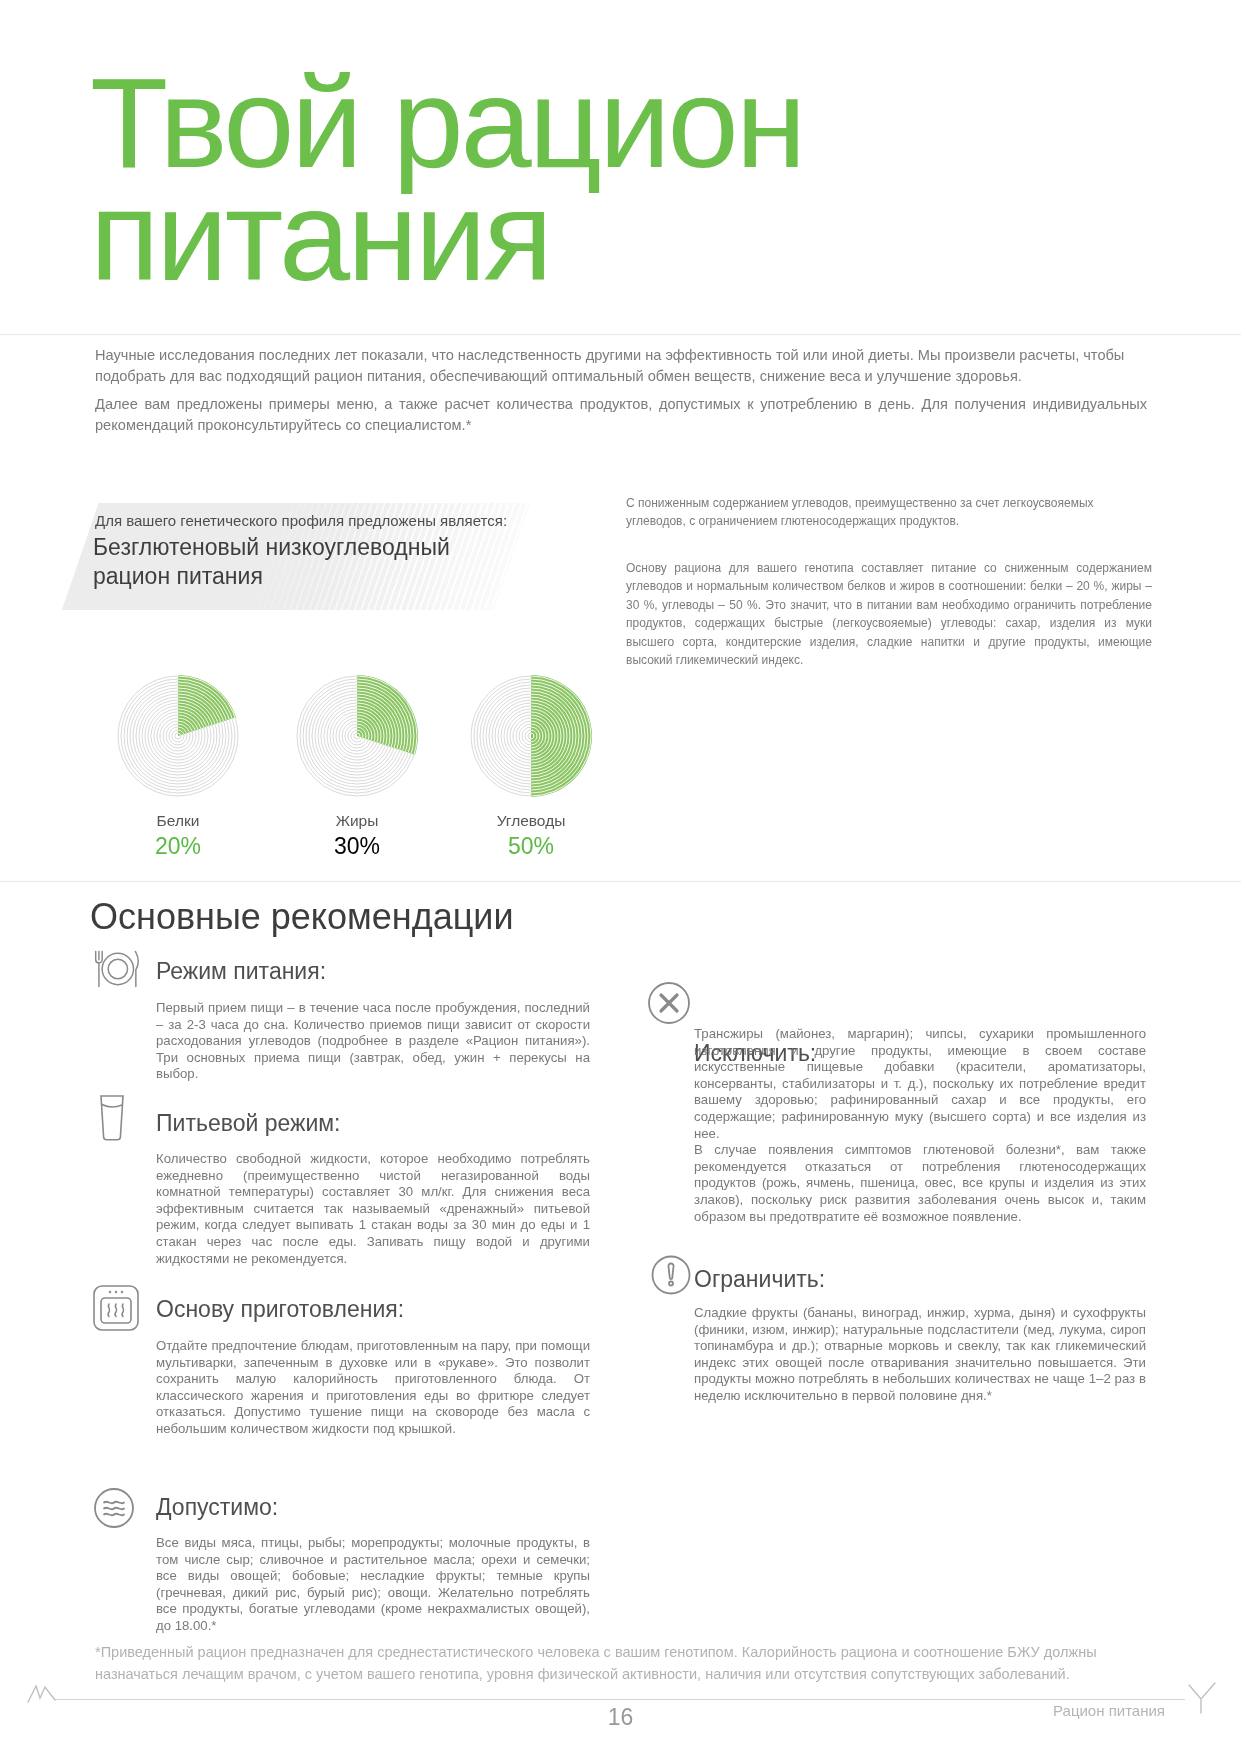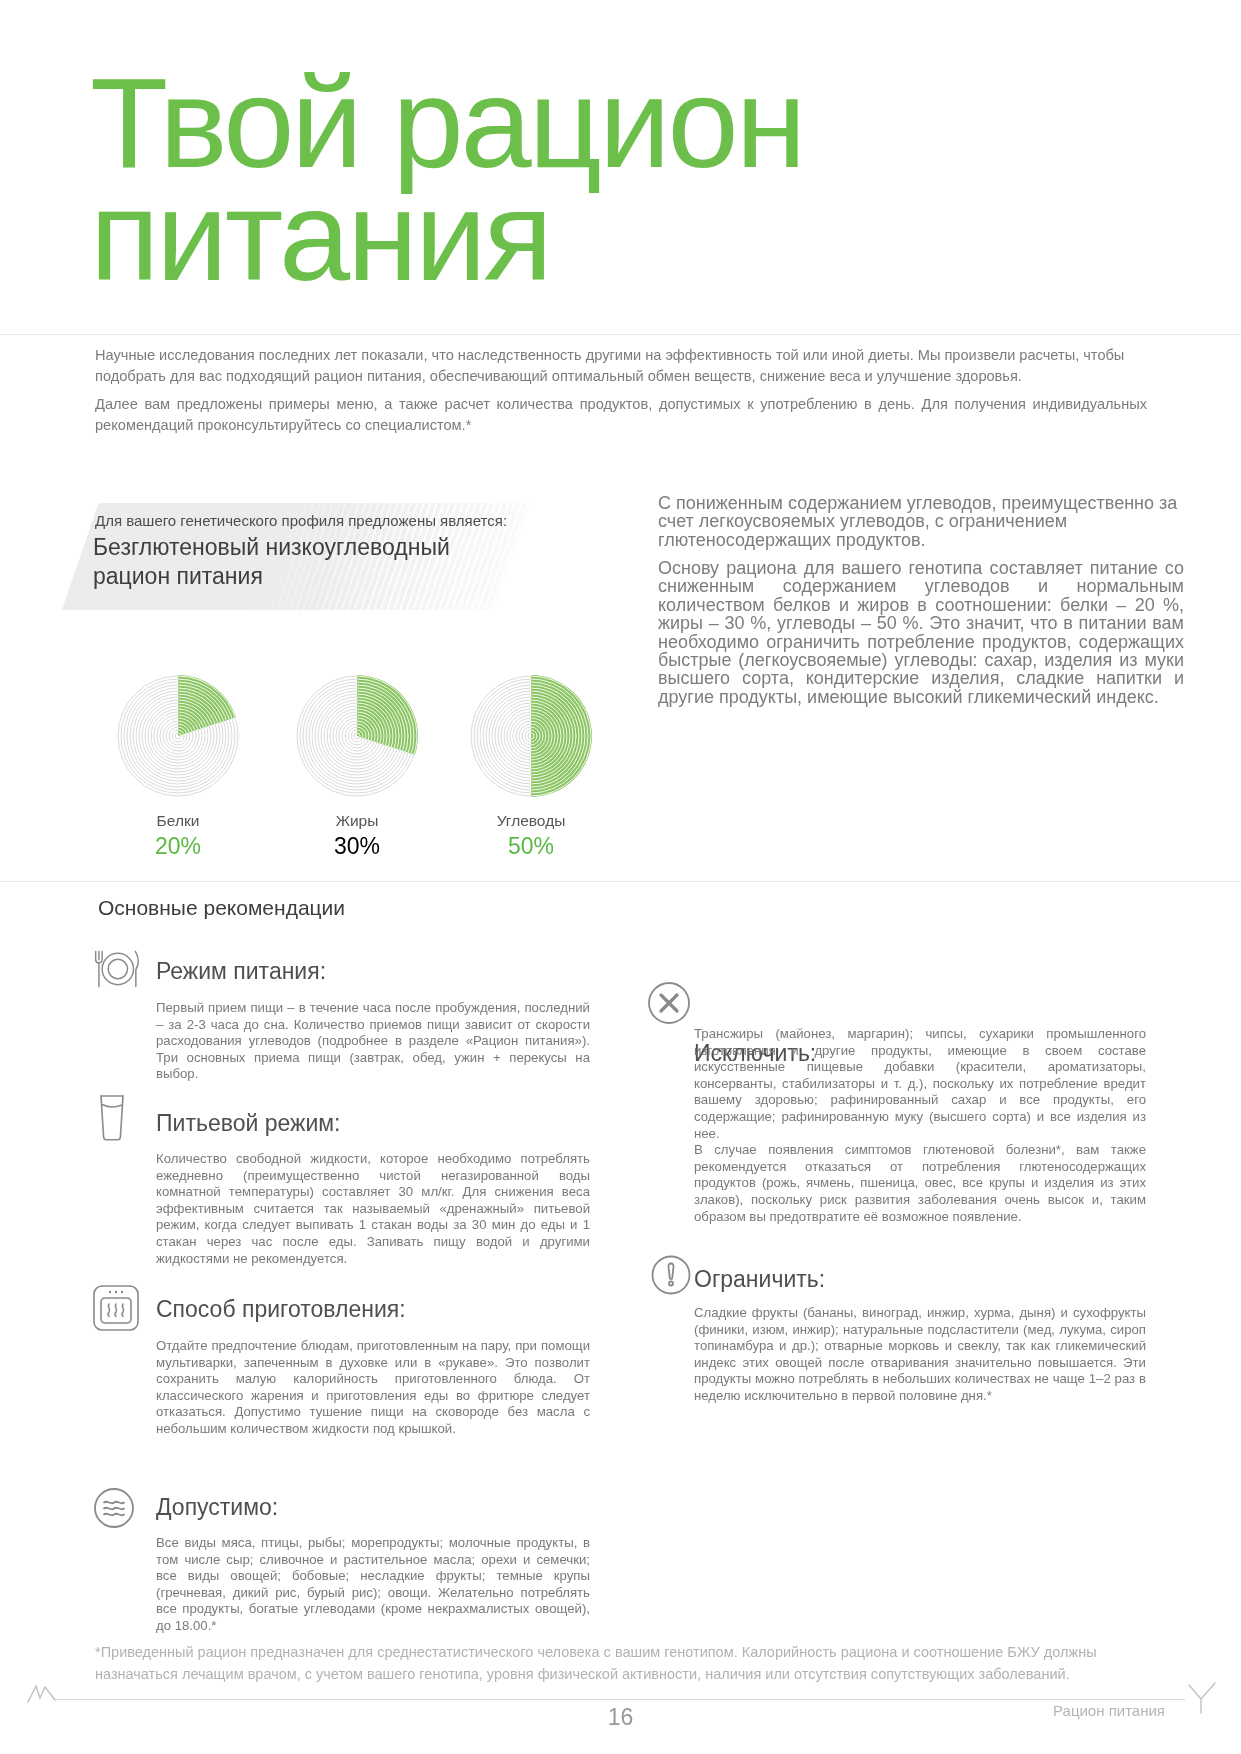--- a/index.html
+++ b/index.html
@@ -35,25 +35,25 @@
   }
   .banner-kicker{left:95px;top:512px;font-size:15px;color:#4e4e4e;}
   .banner-title{left:93px;top:533px;font-size:23px;line-height:29px;color:#3e3e3e;white-space:pre-line;}
   
   .pie{top:674px;width:124px;height:124px;}
   .pie svg{width:124px;height:124px;display:block;}
   .pie-1{left:116px;} .pie-2{left:295px;} .pie-3{left:469px;}
   .pie-name{top:812px;width:124px;text-align:center;font-size:15.5px;color:#565656;}
   .pie-pct{top:833px;width:124px;text-align:center;font-size:23px;color:#5bb944;}
   
-  .desc{left:626px;width:526px;font-size:18px;line-height:18.4px;color:#7d7d7d;margin-left:32px;}
+  .desc{left:626px;width:526px;font-size:12px;line-height:18.4px;color:#7d7d7d;}
   .desc-1{top:494px;}
   .desc-2{top:559px;}
   
-  .rec-heading{left:98px;top:896px;font-size:21px;color:#3d3d3d;}
+  .rec-heading{left:90px;top:896px;font-size:36px;color:#3d3d3d;}
   .sec-title{font-size:23px;color:#4f4f4f;}
   .sec-body{font-size:13.2px;line-height:16.6px;color:#7a7a7a;text-align:justify;}
   .sec-body p{margin:0;}
   .icon{color:#8a8a8a;}
   .icon svg{display:block;}
   .w-left{width:434px;}
   .w-right{width:452px;}
   
   .footnote{left:95px;top:1641px;width:1060px;font-size:14.5px;line-height:22px;color:#b2b2b2;}
   .footer-line{left:55px;top:1699px;width:1130px;border:none;border-top:1px solid #d6d6d6;margin:0;}
@@ -282,21 +282,21 @@
     <rect x="2" y="2" width="44" height="44" rx="8"></rect>
     <circle cx="18" cy="8" r="1.2" fill="currentColor" stroke="none"></circle>
     <circle cx="24" cy="8" r="1.2" fill="currentColor" stroke="none"></circle>
     <circle cx="30" cy="8" r="1.2" fill="currentColor" stroke="none"></circle>
     <rect x="9" y="14" width="30" height="25" rx="4"></rect>
     <path d="M17,20 c-2.5,3 2.5,5 0,8 c-1.5,2 -1.5,3 0,4.5"></path>
     <path d="M24,20 c-2.5,3 2.5,5 0,8 c-1.5,2 -1.5,3 0,4.5"></path>
     <path d="M31,20 c-2.5,3 2.5,5 0,8 c-1.5,2 -1.5,3 0,4.5"></path>
   </svg>
 </span>
-<div class="abs sec-title" style="left:156px;top:1296px;">Способ приготовления:</div>
+<div class="abs sec-title" style="left:156px;top:1296px;">Основу приготовления:</div>
 <div class="abs sec-body w-left" style="left:156px;top:1338px;">Отдайте предпочтение блюдам, приготовленным на пару, при помощи мультиварки, запеченным в духовке или в «рукаве». Это позволит сохранить малую калорийность приготовленного блюда. От классического жарения и приготовления еды во фритюре следует отказаться. Допустимо тушение пищи на сковороде без масла с небольшим количеством жидкости под крышкой.</div>
 
 <span class="abs icon" style="left:92px;top:1486px;">
   <svg width="44" height="44" viewBox="0 0 44 44" fill="none" stroke="currentColor" stroke-width="1.8" stroke-linecap="round">
     <circle cx="22" cy="22" r="19"></circle>
     <path d="M12,16.5 c3.3,-3 6.7,3 10,0 c3.3,-3 6.7,3 10,0"></path>
     <path d="M12,22.5 c3.3,-3 6.7,3 10,0 c3.3,-3 6.7,3 10,0"></path>
     <path d="M12,28.5 c3.3,-3 6.7,3 10,0 c3.3,-3 6.7,3 10,0"></path>
   </svg>
 </span>

